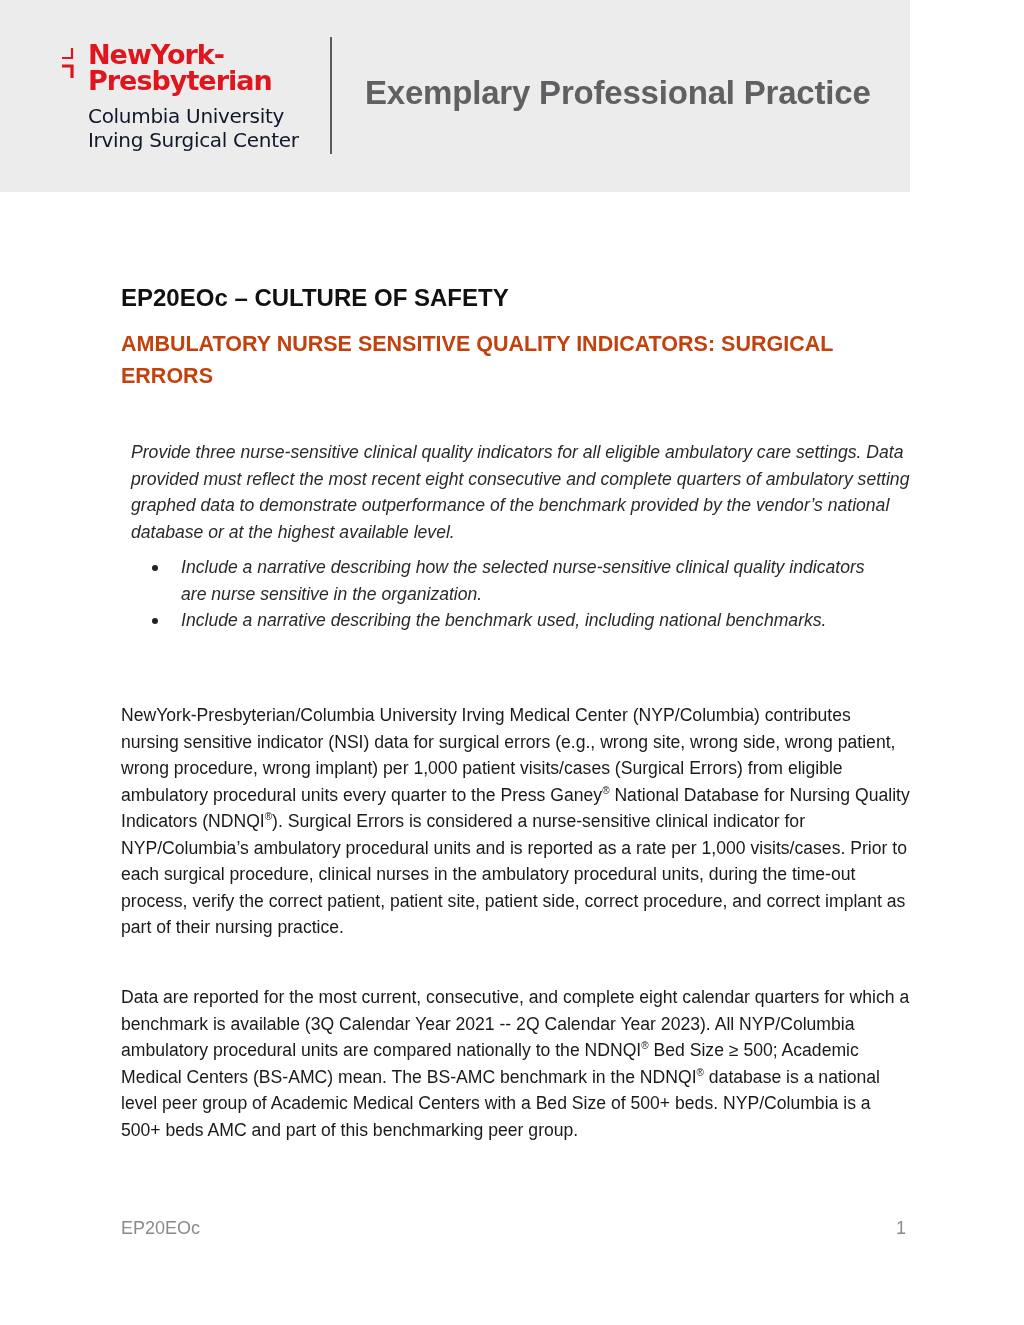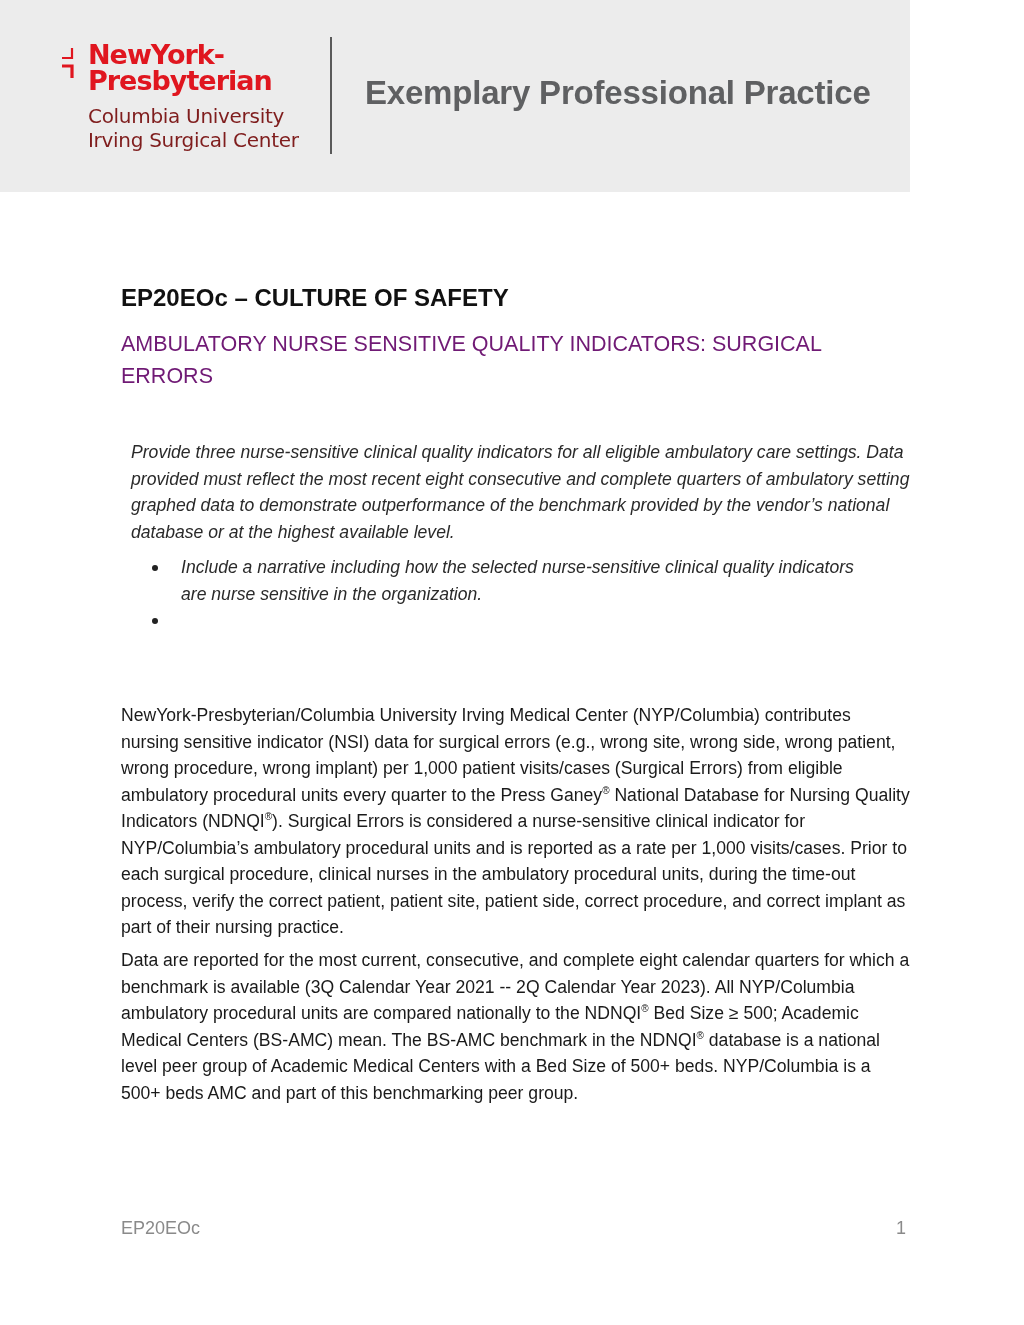--- a/index.html
+++ b/index.html
@@ -18,40 +18,40 @@
   .logo-mark {
     position: absolute; left: 0; top: 4px; width: 22px; height: 36px;
   }
   .logo-text-top {
     position: absolute; left: 28px; top: 0; white-space: nowrap;
     color: #e0161f; font-weight: bold; font-size: 27px; line-height: 26px;
     letter-spacing: -1px; font-family: "DejaVu Sans", sans-serif;
   }
   .logo-text-bottom {
     position: absolute; left: 28px; top: 62px; white-space: nowrap;
-    color: #7f1d1d; font-size: 20px; line-height: 24px;
+    color: #0f172a; font-size: 20px; line-height: 24px;
     font-family: "DejaVu Sans", sans-serif; letter-spacing: -0.3px;
   }
   .divider {
     position: absolute; left: 330px; top: 37px; width: 2px; height: 117px;
     background: #5a5a5a;
   }
   .program-title {
     position: absolute; left: 365px; top: 74px; white-space: nowrap;
     font-size: 33px; font-weight: bold; color: #5f6062;
     font-family: "Liberation Sans", sans-serif; letter-spacing: -0.2px;
   }
   .content { position: absolute; left: 121px; top: 0; width: 790px; }
   .h1 {
     position: absolute; top: 244px; left: 0; white-space: nowrap;
     font-size: 24px; font-weight: bold; color: #111; margin-top: 40px;
   }
   .h2 {
     position: absolute; top: 328px; left: 0; width: 790px;
-    font-size: 21.5px; font-weight: normal; color: #701a75; line-height: 32px;
+    font-size: 21.5px; font-weight: bold; color: #c2410c; line-height: 32px;
   }
   .intro {
     position: absolute; top: 429px; left: 0; width: 790px;
     font-size: 17.6px; font-style: italic; color: #2a2a2a; line-height: 26.5px;
     margin: 10px;
   }
   .bullets {
     position: absolute; top: 554px; left: 0; width: 790px;
     list-style: none; margin: 0; padding: 0;
   }
@@ -61,21 +61,21 @@
   }
   .bullets li .dot {
     position: absolute; left: 31px; top: 11px; width: 6px; height: 6px;
     border-radius: 50%; background: #222;
   }
   .para {
     position: absolute; left: 0; width: 790px;
     font-size: 17.6px; color: #1a1a1a; line-height: 26.5px; margin: 0;
   }
   .p1 { top: 702px; }
-  .p2 { top: 947px; }
+  .p2 { top: 984px; }
   sup { font-size: 10px; line-height: 0; }
   .footer {
     position: absolute; top: 1218px; left: 121px; width: 785px; height: 24px;
     font-size: 18px; color: #8a8a8a; text-decoration: underline;
   }
   .footer .code { position: absolute; left: 0; top: 0; }
   .footer .org { position: absolute; left: 133px; top: 0; white-space: nowrap; }
   .footer .page { position: absolute; right: 0; top: 0; }
 </style>
 </head>
@@ -100,24 +100,25 @@
   <div class="program-title">Exemplary Professional Practice</div>
 </div>
 
 <div class="content">
   <div class="h1">EP20EOc – CULTURE OF SAFETY</div>
   <div class="h2">AMBULATORY NURSE SENSITIVE QUALITY INDICATORS: SURGICAL ERRORS</div>
   <p class="intro">Provide three nurse-sensitive clinical quality indicators for all eligible ambulatory care settings. Data provided must reflect the most recent eight consecutive and complete quarters of ambulatory setting graphed data to demonstrate outperformance of the benchmark provided by the vendor’s national database or at the highest available level.</p>
   <ul class="bullets">
     <li>
       <span class="dot"></span>
-      <span>Include a narrative including how the selected nurse-sensitive clinical quality indicators are nurse sensitive in the organization.</span>
+      <span>Include a narrative describing how the selected nurse-sensitive clinical quality indicators are nurse sensitive in the organization.</span>
     </li>
     <li>
       <span class="dot"></span>
+      <span>Include a narrative describing the benchmark used, including national benchmarks.</span>
     </li>
   </ul>
   <p class="para p1"><span>NewYork-Presbyterian/Columbia University Irving Medical Center (NYP/Columbia) contributes nursing sensitive indicator (NSI) data for surgical errors (e.g., wrong site, wrong side, wrong patient, wrong procedure, wrong implant) per 1,000 patient visits/cases (Surgical Errors) from eligible ambulatory procedural units every quarter to the Press Ganey</span><sup>®</sup><span> National Database for Nursing Quality Indicators (NDNQI</span><sup>®</sup><span>). Surgical Errors is considered a nurse-sensitive clinical indicator for NYP/Columbia’s ambulatory procedural units and is reported as a rate per 1,000 visits/cases. Prior to each surgical procedure, clinical nurses in the ambulatory procedural units, during the time-out process, verify the correct patient, patient site, patient side, correct procedure, and correct implant as part of their nursing practice.</span></p>
   <p class="para p2"><span>Data are reported for the most current, consecutive, and complete eight calendar quarters for which a benchmark is available (3Q Calendar Year 2021 -- 2Q Calendar Year 2023). All NYP/Columbia ambulatory procedural units are compared nationally to the NDNQI</span><sup>®</sup><span> Bed Size ≥ 500; Academic Medical Centers (BS-AMC) mean. The BS-AMC benchmark in the NDNQI</span><sup>®</sup><span> database is a national level peer group of Academic Medical Centers with a Bed Size of 500+ beds. NYP/Columbia is a 500+ beds AMC and part of this benchmarking peer group.</span></p>
 </div>
 
 <div class="footer">
   <span class="code">EP20EOc</span>
   <span class="page">1</span>
 </div>

